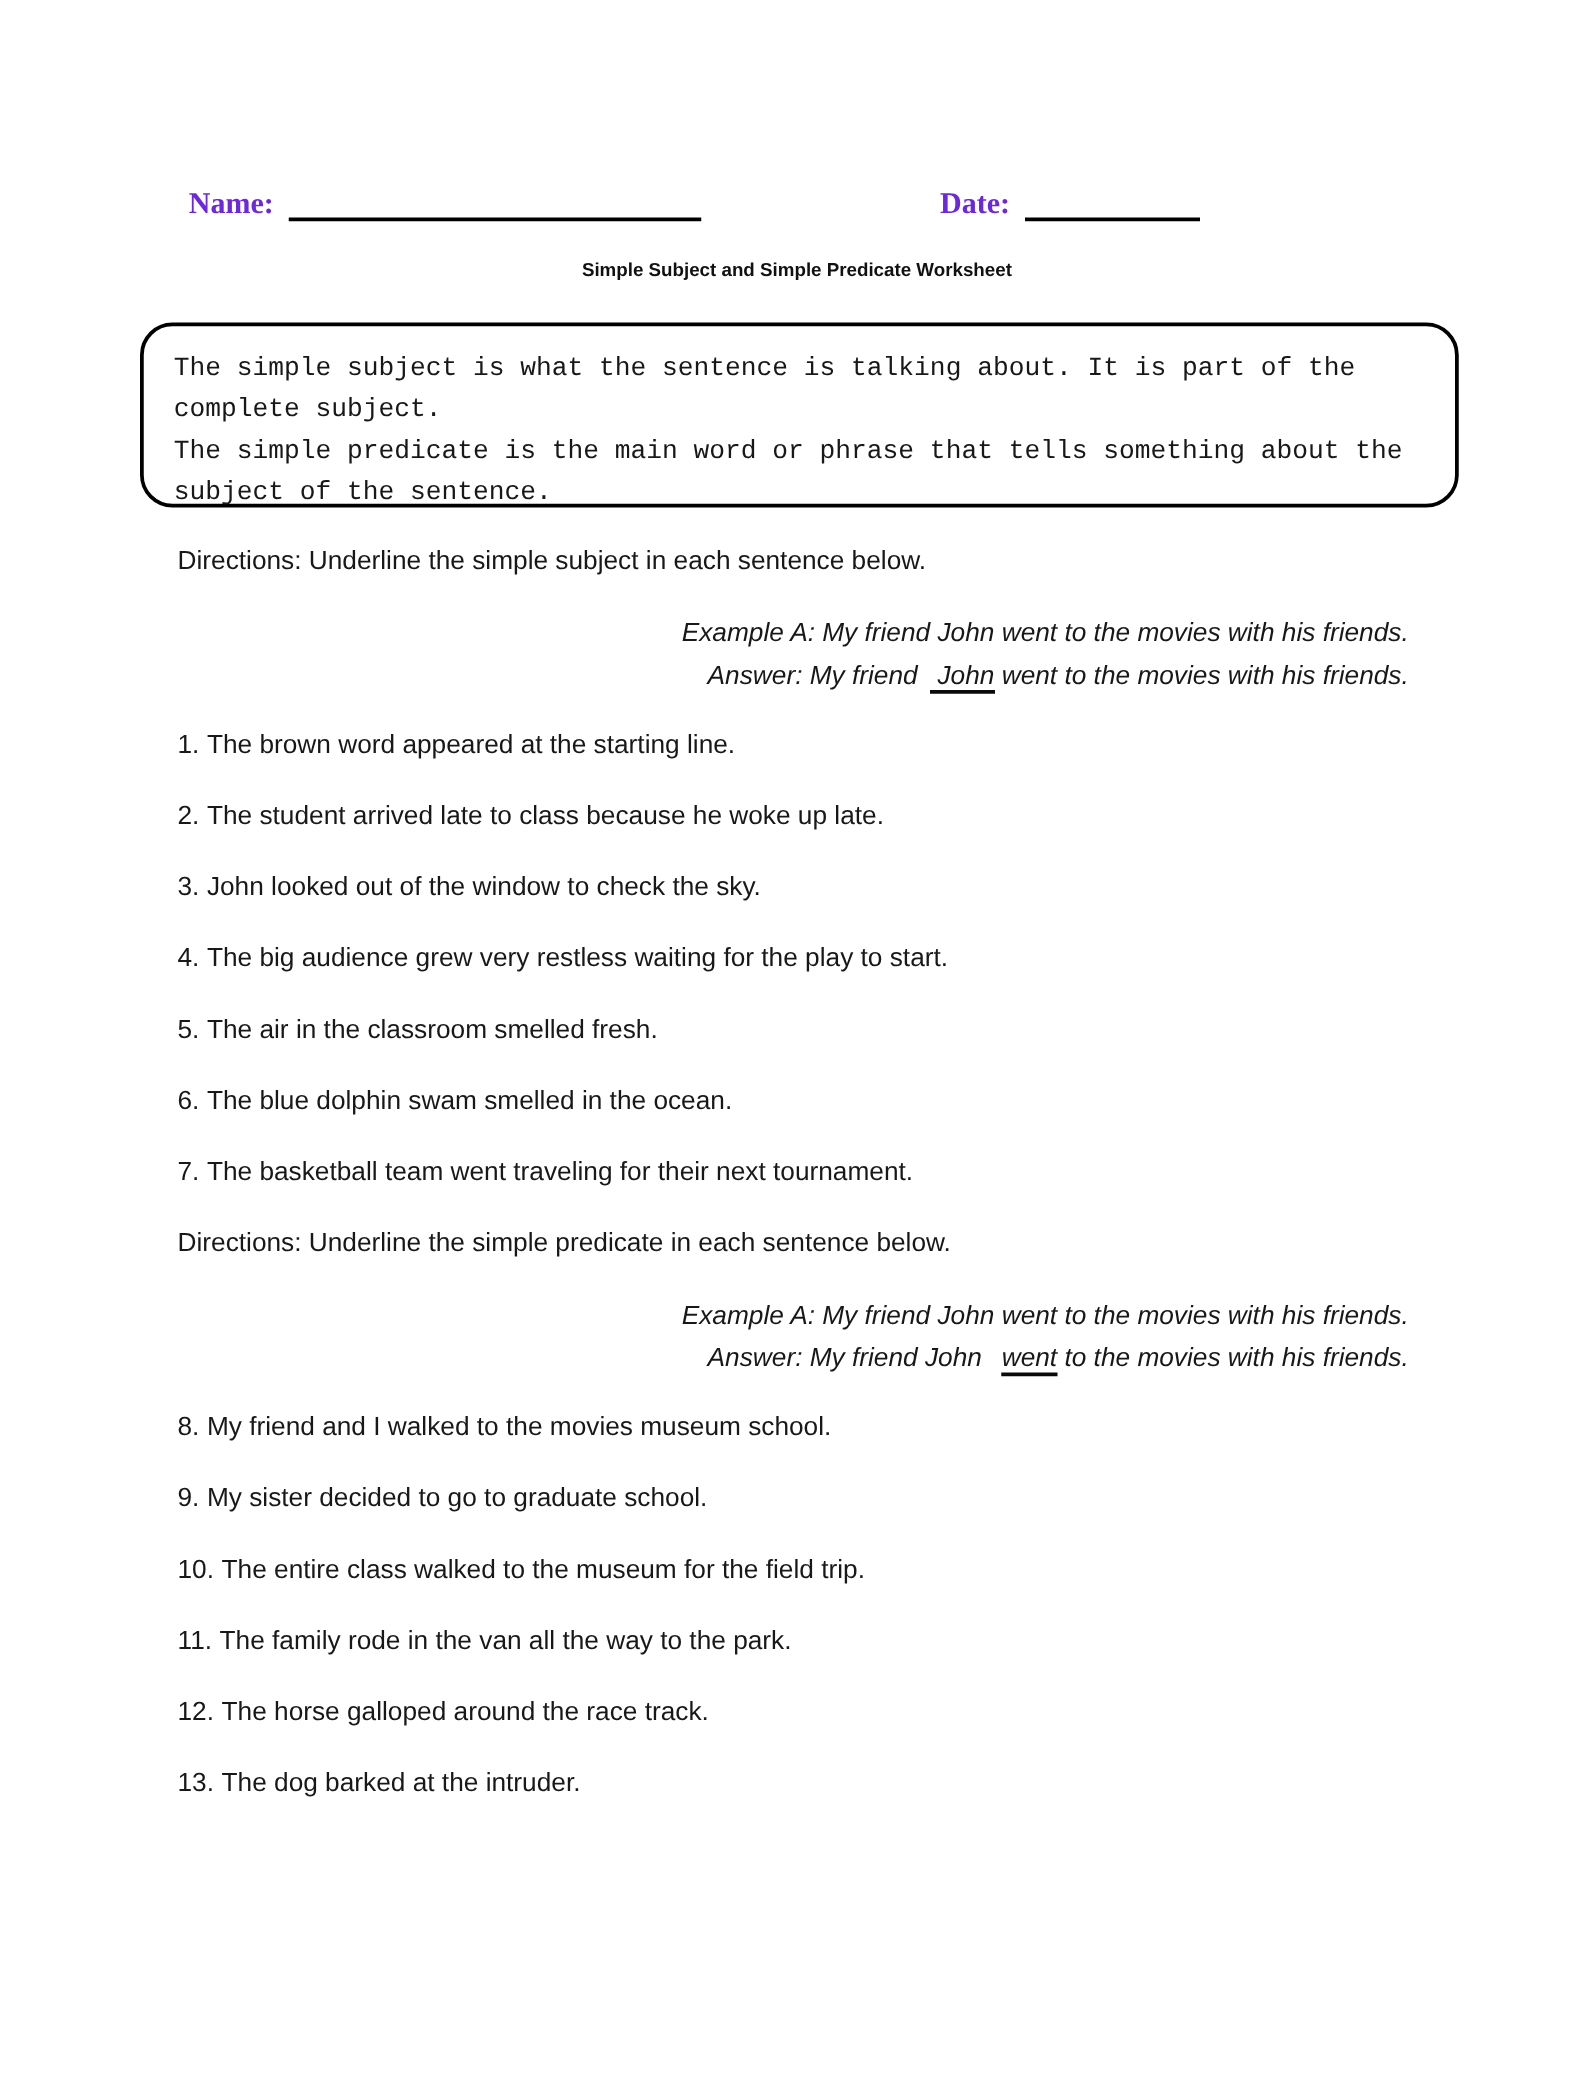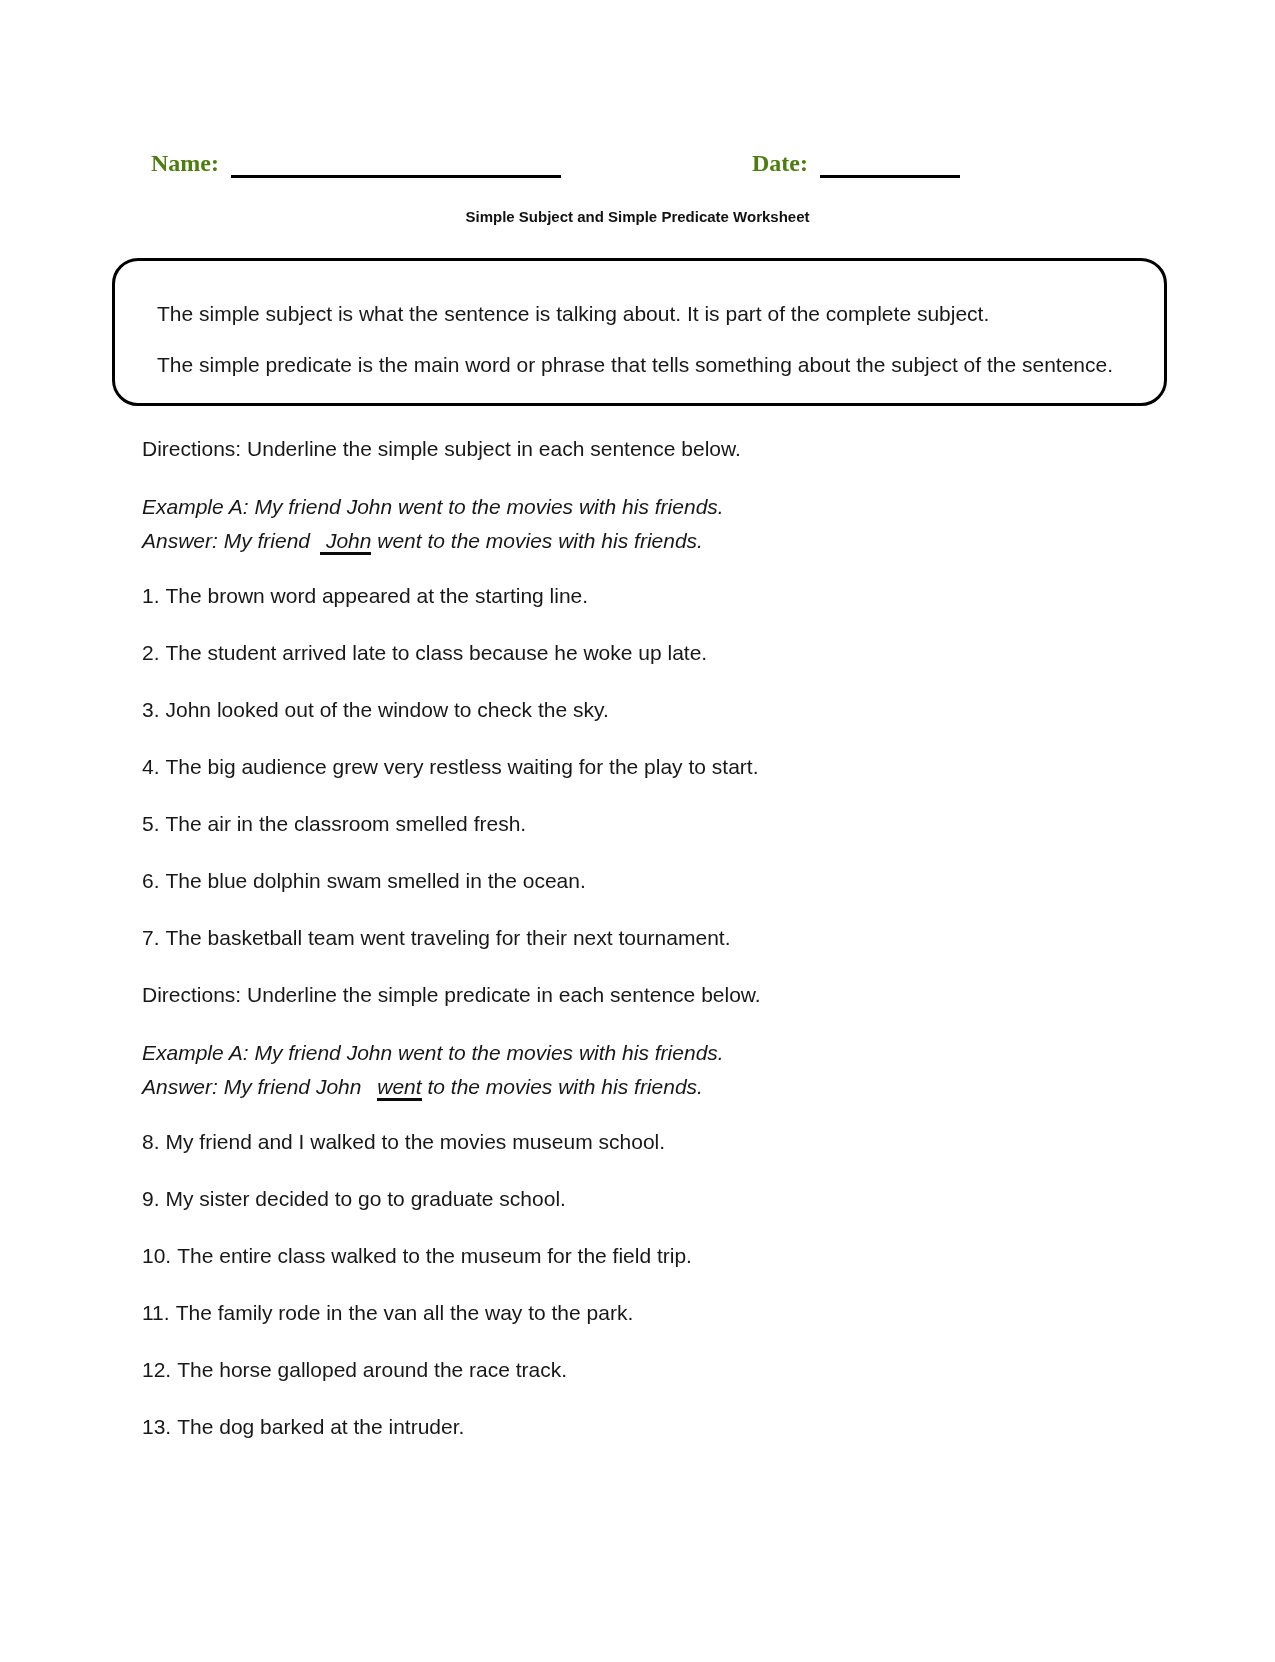--- a/index.html
+++ b/index.html
@@ -22,21 +22,21 @@
     position: absolute;
     top: 150px;
     white-space: nowrap;
   }
   .name-group { left: 151px; }
   .date-group { left: 752px; }
   .hdr-label {
     font-family: "Liberation Serif", serif;
     font-weight: bold;
     font-size: 24px;
-    color: #4d7c0f;
+    color: #6d28d9;
   }
   .blank {
     display: inline-block;
     height: 1px;
     border-bottom: 3px solid #000;
     position: relative;
     top: 7px;
     margin-left: 12px;
   }
   .name-blank { width: 330px; }
@@ -62,38 +62,39 @@
     left: 112px;
     width: 1055px;
     height: 148px;
     box-sizing: border-box;
     border: 3px solid #000;
     border-radius: 26px;
     padding: 18px 24px 0 24px;
     font-size: 21px;
     line-height: 33px;
   }
-  .def-box p { margin: 18px; }
+  .def-box p { margin: 0; font-family: Liberation Mono, monospace; }
 
   
   .content {
     position: absolute;
     top: 437px;
     left: 142px;
     width: 985px;
     font-size: 21px;
     line-height: 24px;
   }
   .directions { margin: 0; }
   .sec2 .directions { margin-top: 33px; }
   .example { margin: 29px 0 0 0; }
   .ex-line {
     margin: 0;
     font-style: italic;
     line-height: 34px;
+    text-align: right;
   }
   .item { margin: 33px 0 0 0; }
   .example + .item { margin-top: 26px; }
   .num { margin-right: 6px; }
   .u {
     border-bottom: 3px solid #0a0a0a;
     margin-left: 10px;
   }
 </style>
 </head>

